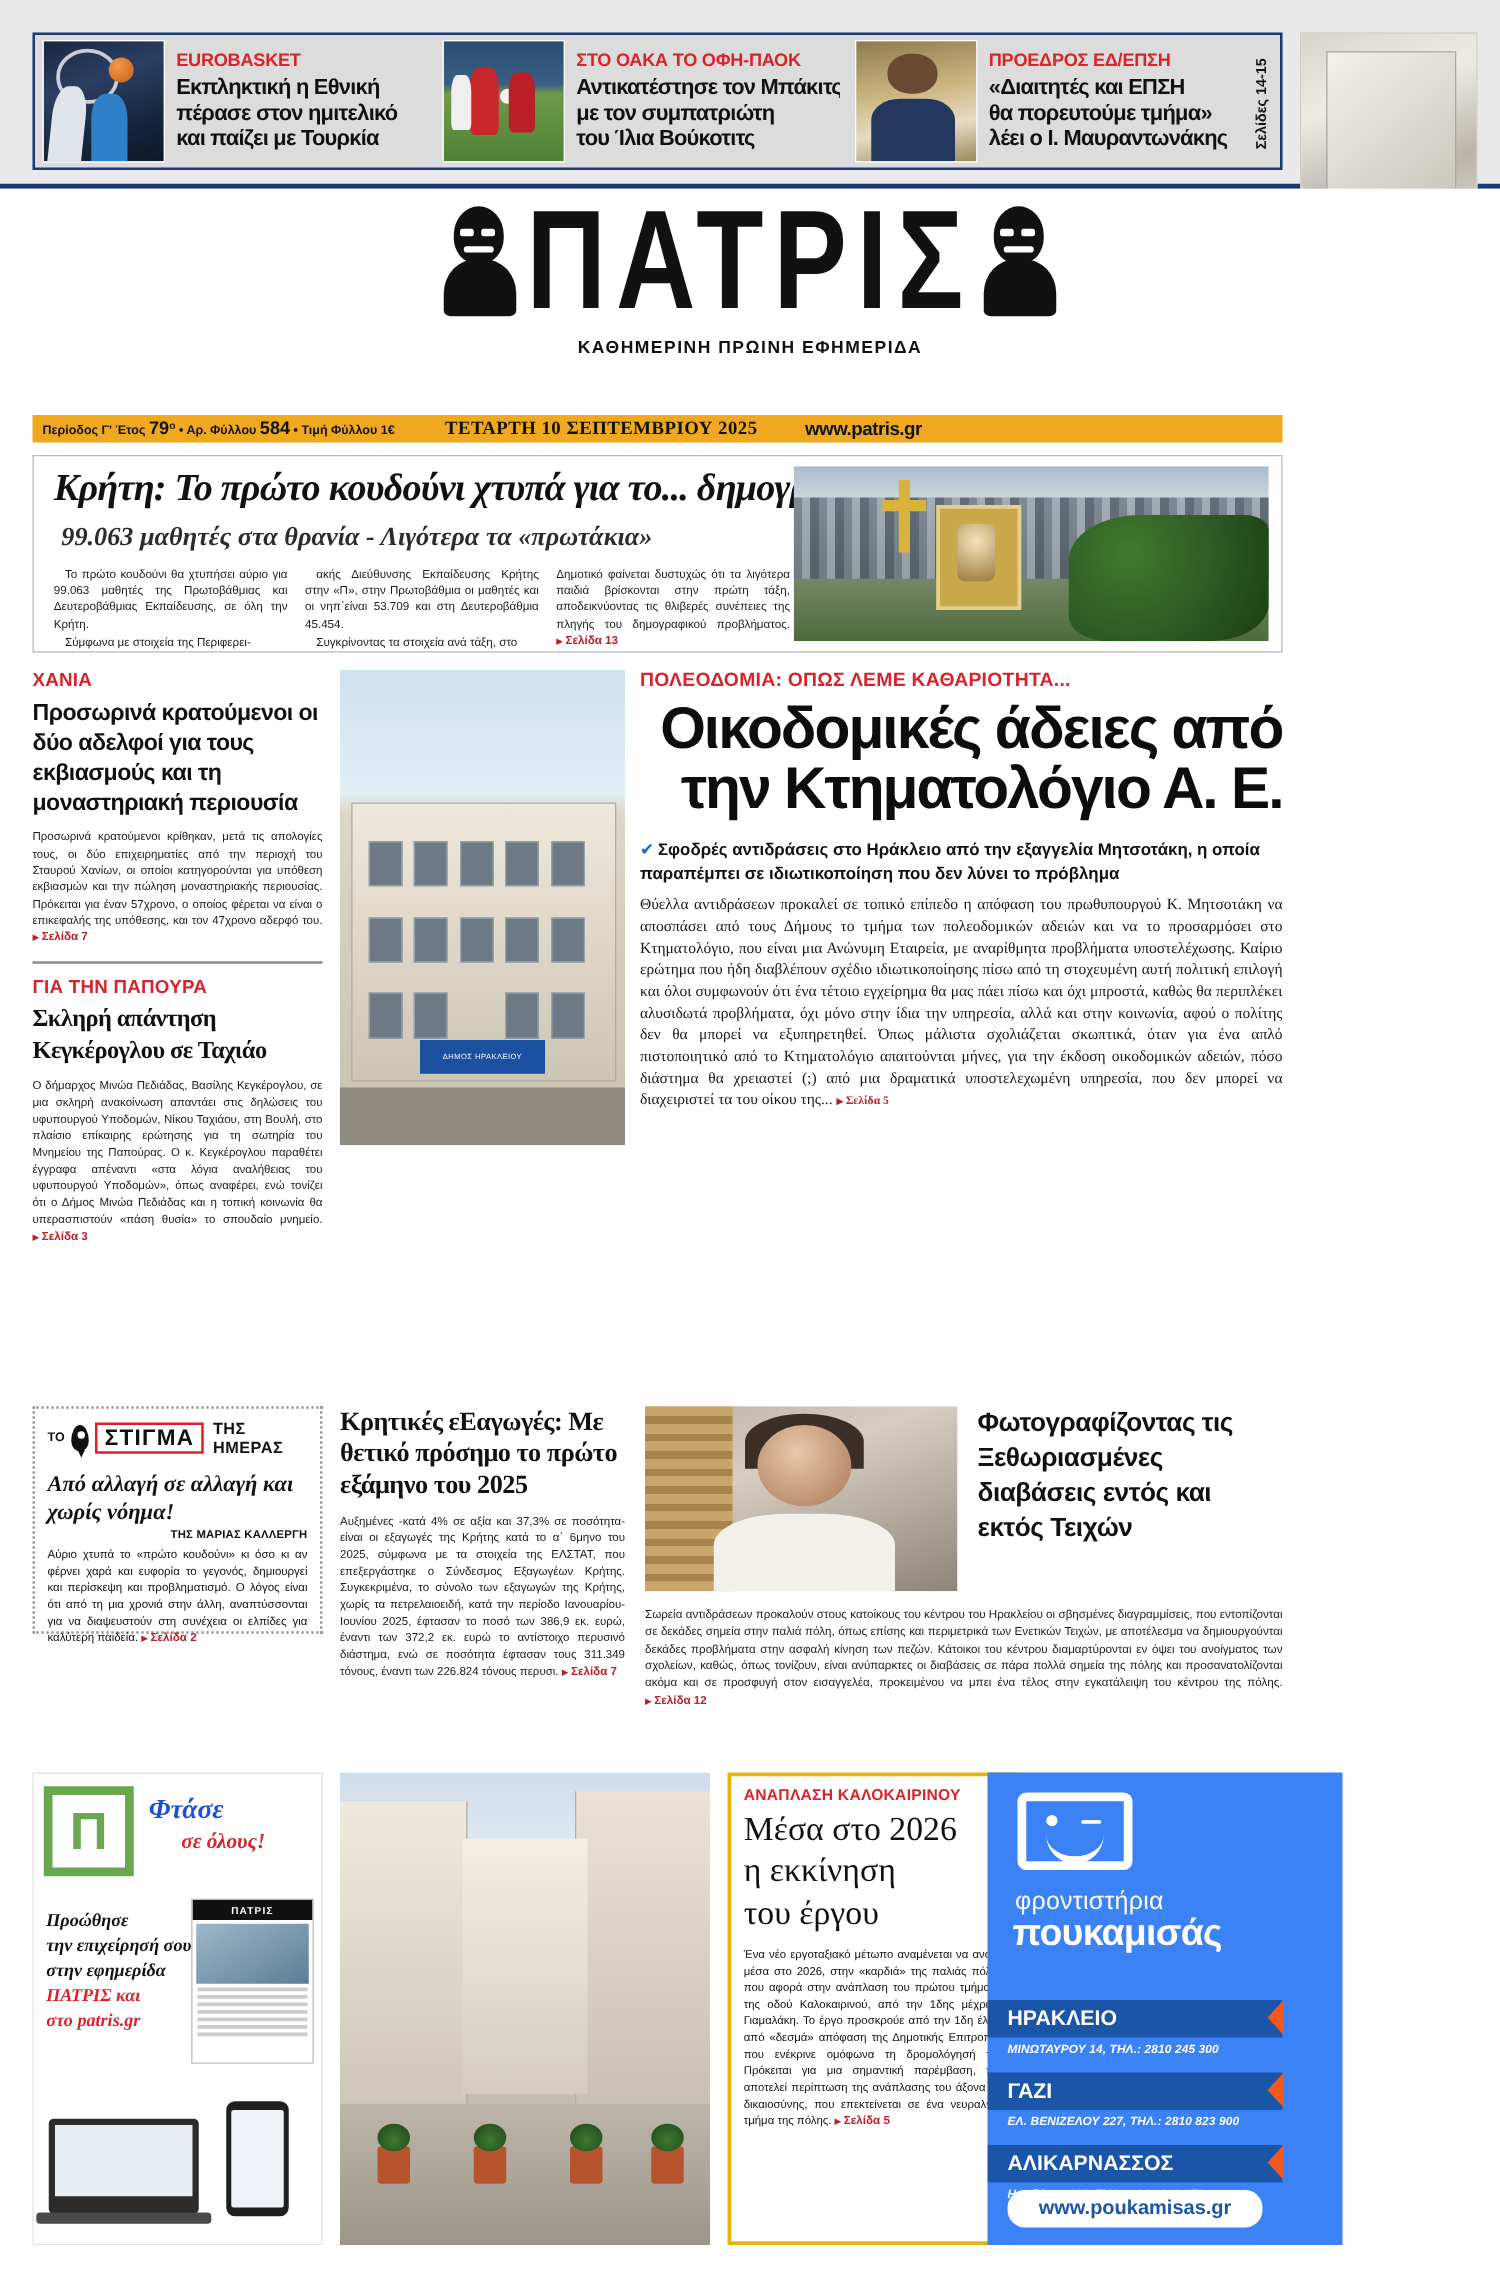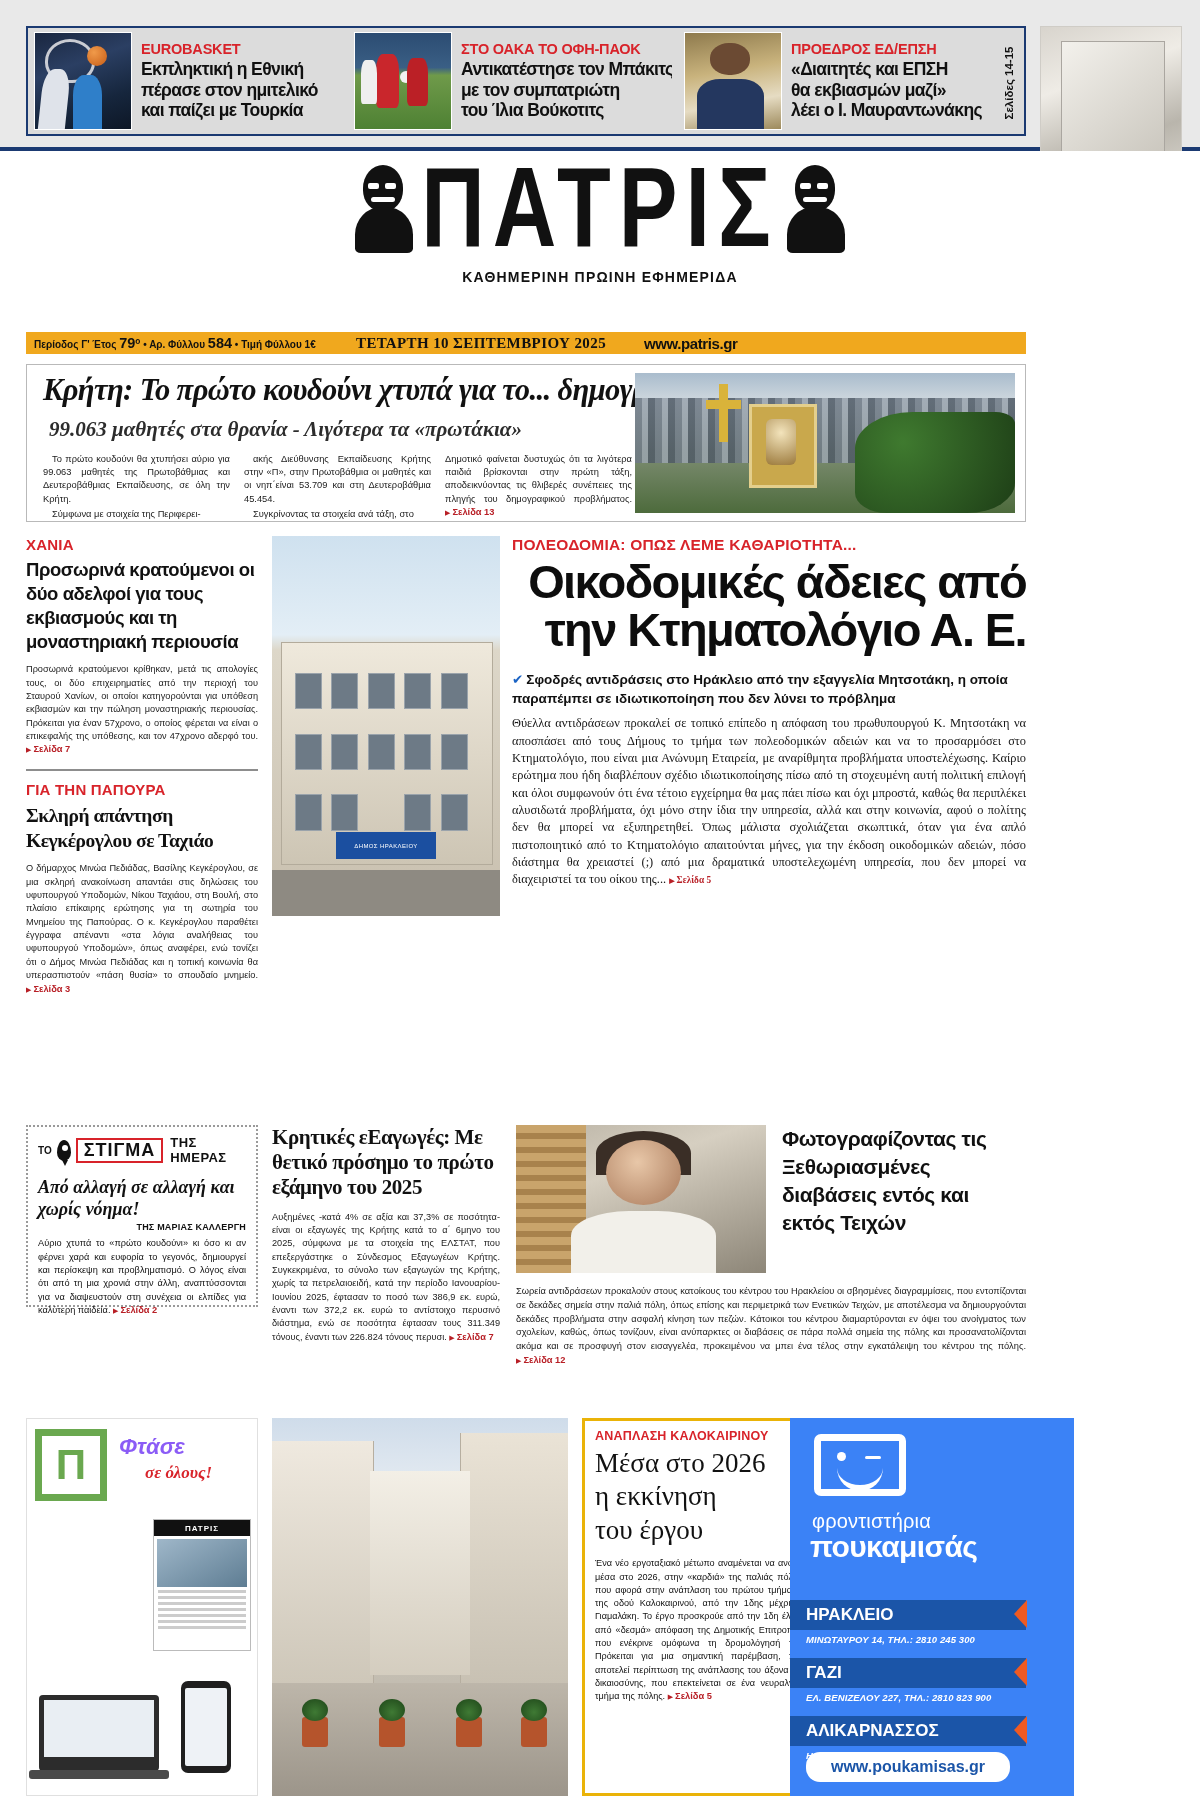--- a/index.html
+++ b/index.html
@@ -241,22 +241,22 @@
     position:absolute;left:26px;top:1418px;width:232px;height:378px;background:#fff;
     border:1px solid #e0e0e0;box-sizing:border-box;overflow:hidden;
   }
   .promo .pbox{
     position:absolute;left:8px;top:10px;width:72px;height:72px;border:7px solid #6aa84f;box-sizing:border-box;
     display:flex;align-items:center;justify-content:center;font-weight:bold;font-size:42px;color:#6aa84f;
     line-height:1;
   }
   .promo .ftaso{
     position:absolute;left:92px;top:16px;width:130px;
-    font-family:Liberation Sans, sans-serif;font-style:italic;font-weight:bold;
-    font-size:22px;color:#8b5cf6;line-height:1.1;
+    font-family:Liberation Serif, serif;font-style:italic;font-weight:bold;
+    font-size:22px;color:#1d4ed8;line-height:1.1;
   }
   .promo .seolous{
     position:absolute;left:118px;top:44px;
     font-family:"Liberation Serif",serif;font-style:italic;font-weight:bold;
     font-size:17px;color:#d8232a;
   }
   .promo .ptext{
     position:absolute;left:10px;top:108px;width:120px;
     font-family:"Liberation Serif",serif;font-style:italic;font-weight:bold;
     font-size:14.5px;line-height:1.38;color:#111;
@@ -355,21 +355,21 @@
       <div class="tb-item w3">
         <div class="tb-photo">
           <div class="ph ph-pres">
               <i></i>
             </div>
         </div>
         <div class="tb-txt">
           <div class="tb-kicker">ΠΡΟΕΔΡΟΣ ΕΔ/ΕΠΣΗ</div>
           <div class="tb-head">
             <div>«Διαιτητές και ΕΠΣΗ</div>
-            <div>θα εκβιασμών μαζί»</div>
+            <div>θα πορευτούμε τμήμα»</div>
             <div>λέει ο Ι. Μαυραντωνάκης</div>
           </div>
         </div>
         <div class="tb-side">
           <span>Σελίδες 14-15</span>
         </div>
       </div>
 
     </div>
   </div>
@@ -545,20 +545,27 @@
   </div>
   <div class="diav-body body-txt">
     <span>Σωρεία αντιδράσεων προκαλούν στους κατοίκους του κέντρου του Ηρακλείου οι σβησμένες διαγραμμίσεις, που εντοπίζονται σε δεκάδες σημεία στην παλιά πόλη, όπως επίσης και περιμετρικά των Ενετικών Τειχών, με αποτέλεσμα να δημιουργούνται δεκάδες προβλήματα στην ασφαλή κίνηση των πεζών. Κάτοικοι του κέντρου διαμαρτύρονται εν όψει του ανοίγματος των σχολείων, καθώς, όπως τονίζουν, είναι ανύπαρκτες οι διαβάσεις σε πάρα πολλά σημεία της πόλης και προσανατολίζονται ακόμα και σε προσφυγή στον εισαγγελέα, προκειμένου να μπει ένα τέλος στην εγκατάλειψη του κέντρου της πόλης.</span>
     <span class="ref">Σελίδα 12</span>
   </div>
 
   <div class="promo">
     <div class="pbox">Π</div>
     <div class="ftaso">Φτάσε</div>
     <div class="seolous">σε όλους!</div>
+    <div class="ptext">
+      <div>Προώθησε</div>
+      <div>την επιχείρησή σου</div>
+      <div>στην εφημερίδα</div>
+      <div class="red">ΠΑΤΡΙΣ και</div>
+      <div class="red">στο patris.gr</div>
+    </div>
     <div class="mockup">
       <div class="mh">ΠΑΤΡΙΣ</div>
       <div class="mi"></div>
         <div class="ml"></div>
         <div class="ml"></div>
         <div class="ml"></div>
       <div class="ml"></div>
         <div class="ml"></div>
         <div class="ml"></div>
         <div class="ml"></div>

